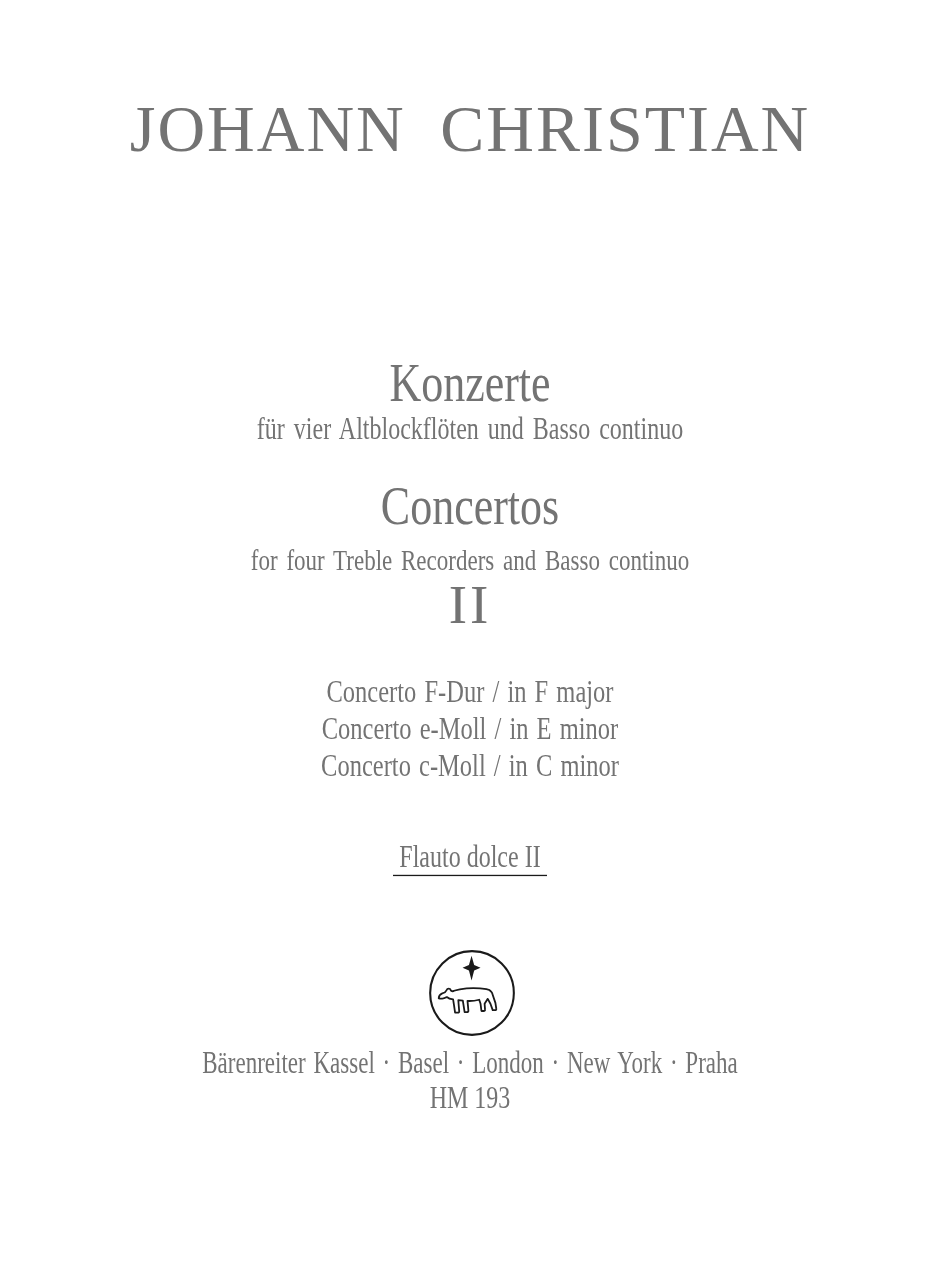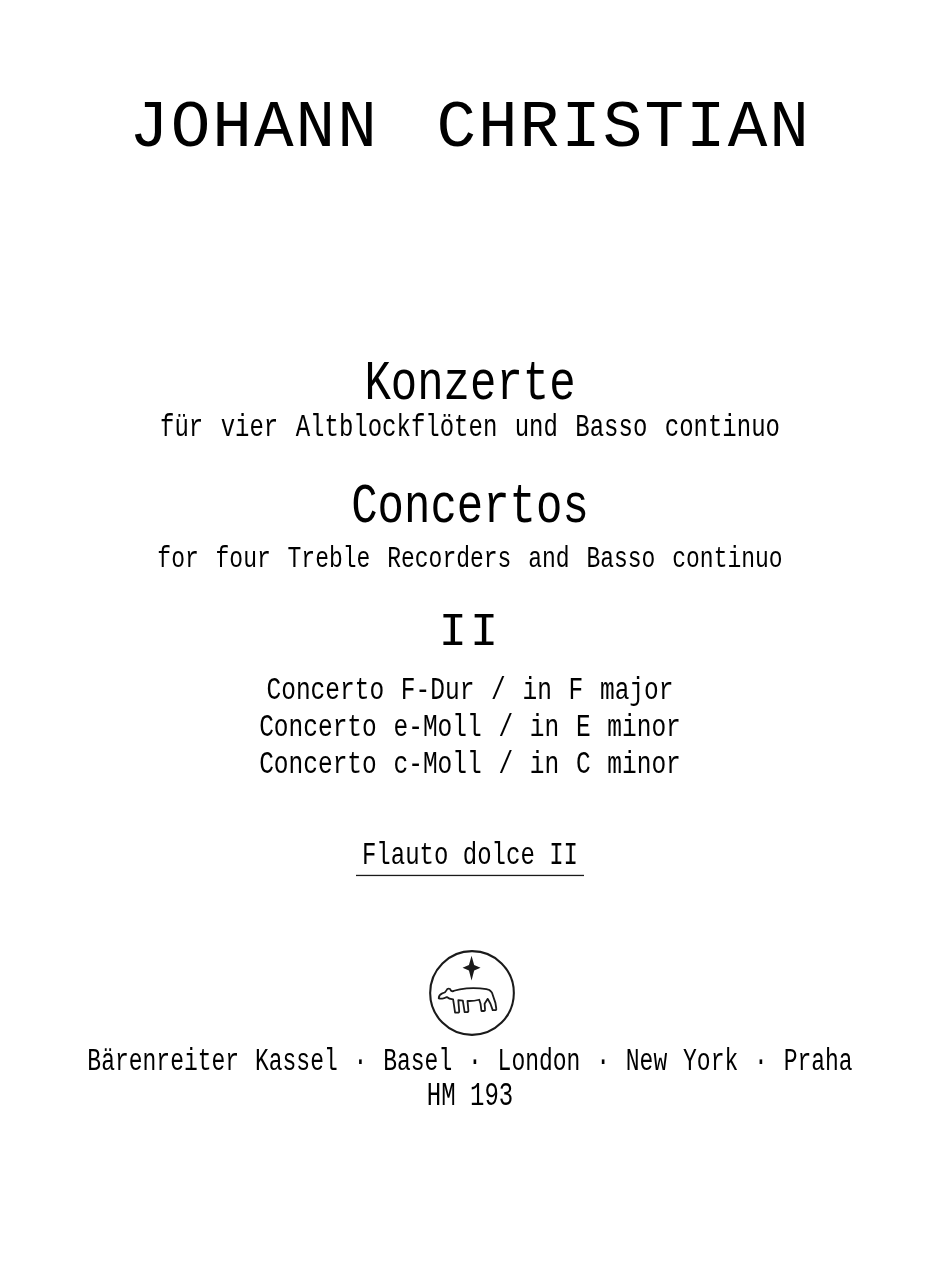--- a/index.html
+++ b/index.html
@@ -6,22 +6,22 @@
     margin: 0;
     padding: 0;
     background: #ffffff;
   }
   #page {
     position: relative;
     width: 940px;
     height: 1133px;
     background: #ffffff;
     overflow: hidden;
-    font-family: Liberation Mono, monospace;
-    color: #000000;
+    font-family: Liberation Serif, serif;
+    color: #737373;
   }
   .line {
     position: absolute;
     left: 0;
     width: 940px;
     text-align: center;
     line-height: 1;
     white-space: nowrap;
     transform-origin: 50% 0;
   }
@@ -43,22 +43,22 @@
   .l-konzerte   { top: 356px; }
   .l-concertos  { top: 479px; }
   .l-sub {
     font-size: 24px;
     transform: scaleY(1.3);
     word-spacing: 3px;
   }
   .l-subde { top: 413px; }
   .l-suben { top: 545px; font-size: 23px; }
   .l-numeral {
-    top: 609px;
-    font-size: 47px;
+    top: 577px;
+    font-size: 55px;
     letter-spacing: 3px;
   }
   .l-conc {
     font-size: 24.5px;
     transform: scaleY(1.3);
     word-spacing: 2px;
   }
   .l-c1 { top: 676px; }
   .l-c2 { top: 713px; }
   .l-c3 { top: 750px; }

